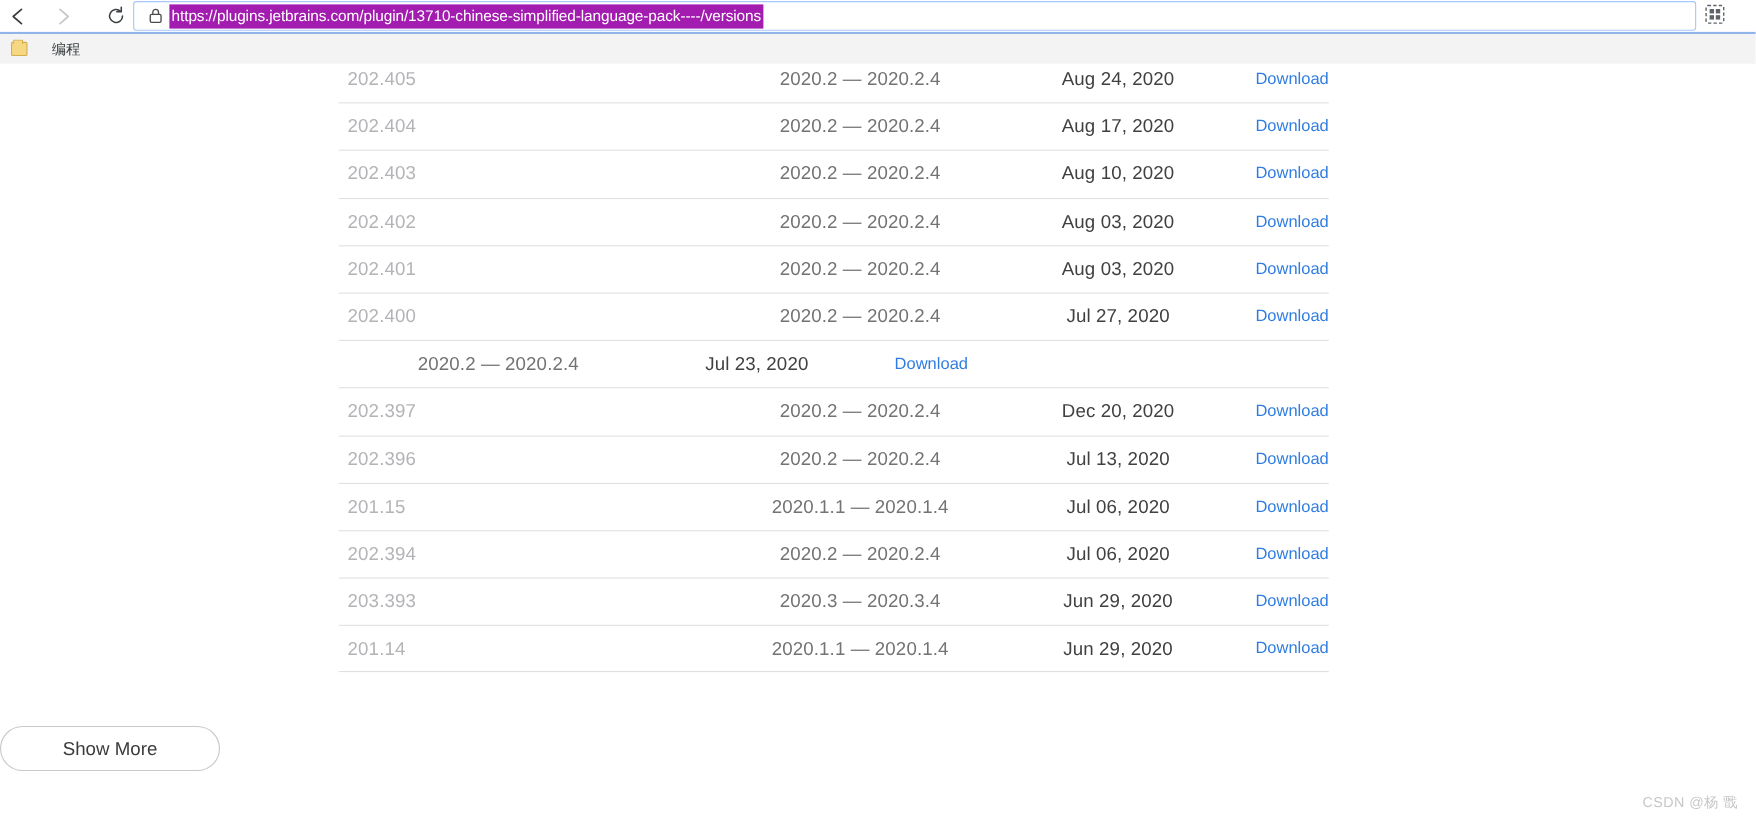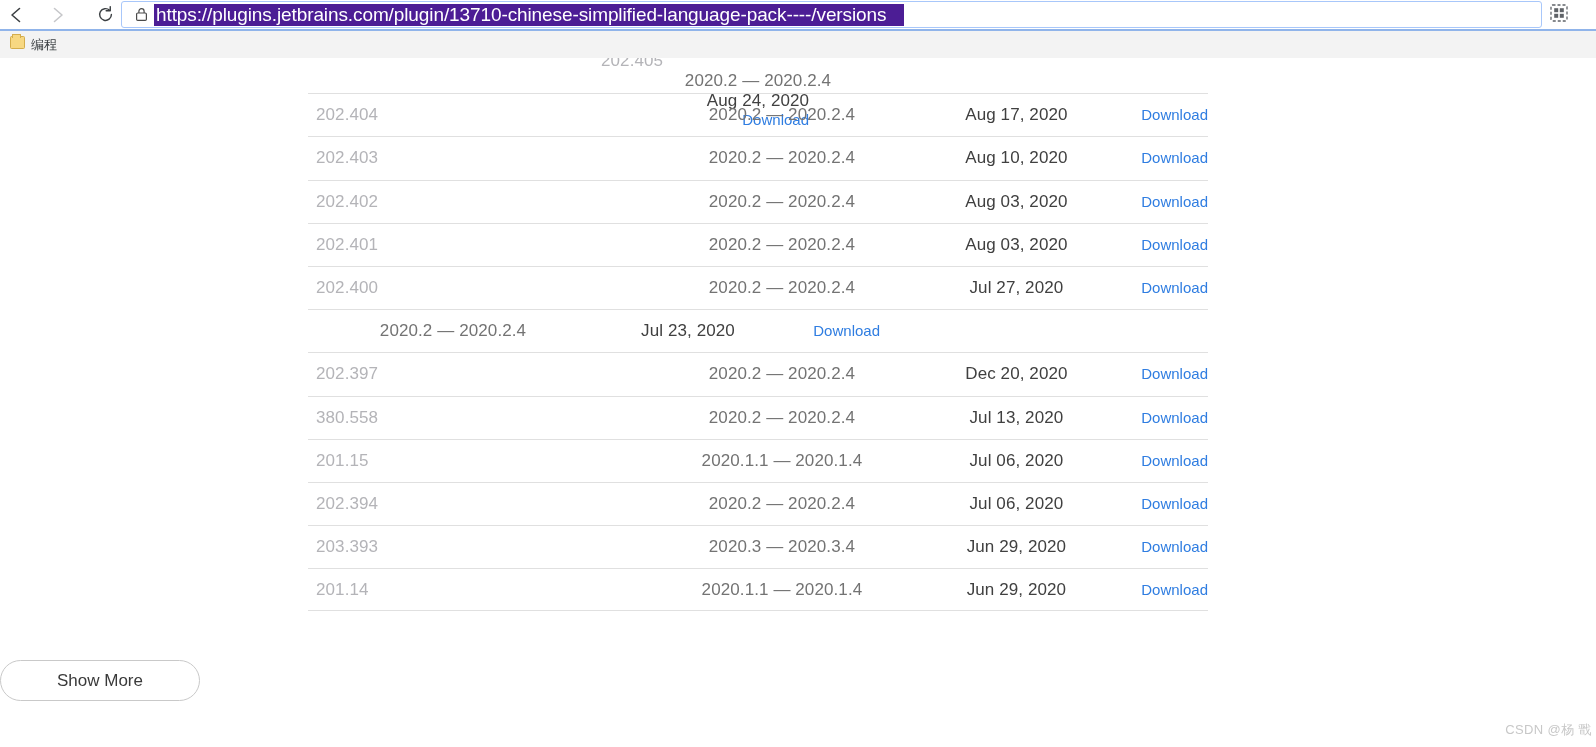--- a/index.html
+++ b/index.html
@@ -51,25 +51,25 @@
     padding: 0 6px;
   }
   #omnibox .lock {
     width: 26px;
     display: flex;
     align-items: center;
     justify-content: center;
     flex: 0 0 auto;
   }
   #url-text {
-    font-size: 19px;
+    font-size: 14px;
     line-height: 19px;
     color: #ffffff;
-    background: #4c1d95;
-    padding: 1px 18px 2px 2px;
+    background: #a21caf;
+    padding: 1px 2px 2px 2px;
     white-space: nowrap;
     letter-spacing: -0.1px;
     font-family: "Liberation Sans", sans-serif;
   }
 
   #collections-button {
     position: absolute;
     right: 26px;
     top: 4px;
     width: 22px;
@@ -94,21 +94,22 @@
     left: 0; top: 31px;
     width: 1596px;
     height: 27px;
     background: #f3f3f3;
     display: flex;
     align-items: center;
     padding-left: 8px;
   }
   .bookmark-item {
     display: flex;
-    gap: 6px;
+    align-items: center;
+    gap: 22px;
     padding: 2px 6px 2px 2px;
     border-radius: 3px;
   }
   .folder-glyph {
     width: 15px;
     height: 13px;
     background: #f7d882;
     border: 1px solid #d4ad4c;
     border-radius: 1.5px;
     position: relative;
@@ -146,21 +147,21 @@
     top: -8px;
     width: 900px;
   }
 
   .version-row {
     display: flex;
     align-items: center;
     height: 43.2px;
     border-top: 1px solid #e0e0e0;
   }
-  .version-row:first-child { border-top: 1px solid #e0e0e0; flex-direction: column; }
+  .version-row:first-child { border-top: 1px solid #e0e0e0; }
   .version-row:last-child  { border-bottom: 1px solid #e0e0e0; }
 
   .col-version {
     width: 330px;
     padding-left: 8px;
     font-size: 17px;
     color: #b4b4b8;
     letter-spacing: 0.1px;
   }
   .col-compat {
@@ -208,21 +209,21 @@
     border-radius: 21px;
     background: #ffffff;
     font-size: 17px;
     color: #3a3a3a;
     font-family: "Liberation Sans", sans-serif;
     cursor: pointer;
   }
 
   #watermark {
     position: absolute;
-    right: 4px;
+    right: 16px;
     bottom: 8px;
     font-size: 13px;
     color: #c8c8c8;
     white-space: nowrap;
     letter-spacing: 0.4px;
   }
 </style>
 </head>
 <body>
 
@@ -354,21 +355,21 @@
     <div class="version-row">
       <div class="col-version">202.397</div>
       <div class="col-compat">2020.2 — 2020.2.4</div>
       <div class="col-date">Dec 20, 2020</div>
       <div class="col-download">
         <a class="download-link">Download</a>
       </div>
     </div>
 
     <div class="version-row">
-      <div class="col-version">380.558</div>
+      <div class="col-version">202.396</div>
       <div class="col-compat">2020.2 — 2020.2.4</div>
       <div class="col-date">Jul 13, 2020</div>
       <div class="col-download">
         <a class="download-link">Download</a>
       </div>
     </div>
 
     <div class="version-row">
       <div class="col-version">201.15</div>
       <div class="col-compat">2020.1.1 — 2020.1.4</div>

